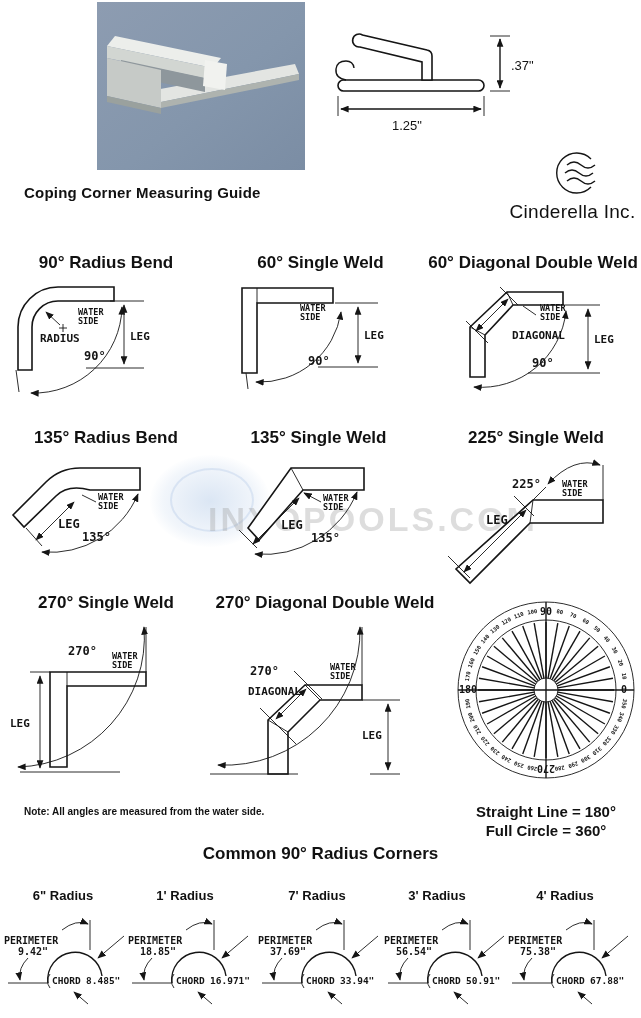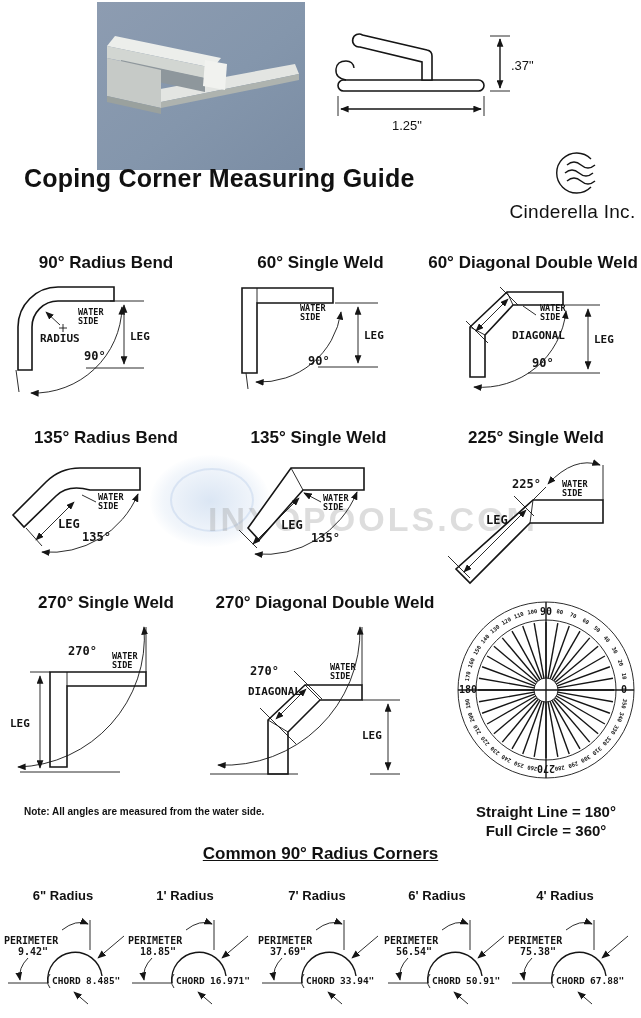--- a/index.html
+++ b/index.html
@@ -2,26 +2,26 @@
 <html><head>
 <meta charset="utf-8">
 <style>
   html,body{margin:0;padding:0;background:#e8e8e8;}
   .page{position:relative;width:641px;height:1018px;background:#ffffff;
         font-family:"Liberation Sans",sans-serif;color:#111;overflow:hidden;margin:0 auto;}
   .abs{position:absolute;}
   
   .photo{left:97px;top:2px;width:208px;height:168px;background:linear-gradient(140deg,#8d9cb1 0%,#8496ac 55%,#7b8da4 100%);}
   
-  .title{left:24px;top:164px;font-size:25px;font-weight:bold;letter-spacing:.2px;}
+  .title{left:24px;top:184px;font-size:15px;font-weight:bold;letter-spacing:.2px;}
   .brand{left:505px;top:150px;width:135px;text-align:center;}
   .brand .bname{font-size:19px;margin-top:1px;letter-spacing:.3px;}
   .dg h3{margin:0 0 2px 0;font-size:17px;font-weight:bold;text-align:center;white-space:nowrap;}
   .note{left:24px;top:806px;font-size:10px;font-weight:bold;}
-  .section-title{left:0;top:844px;width:641px;text-align:center;font-size:17px;font-weight:bold;text-decoration:underline;}
+  .section-title{left:0;top:844px;width:641px;text-align:center;font-size:17px;font-weight:bold;}
   .pcap{left:448px;top:802px;width:196px;text-align:center;font-size:15px;font-weight:bold;line-height:19px;}
   .rc-h{font-size:13px;font-weight:bold;text-align:center;white-space:nowrap;}
   
   .ln{stroke:#151515;stroke-width:1.4;fill:none;}
   .thin{stroke-width:0.9;}
   .shape{stroke:#151515;stroke-width:1.6;fill:#ffffff;}
   text.cad{font-family:"DejaVu Sans Mono",monospace;font-weight:bold;fill:#141414;}
   .t85{font-size:8.5px;}
   .t95{font-size:9.5px;}
   .t10{font-size:10px;}
@@ -308,21 +308,21 @@
     <div>Straight Line = 180°</div>
     <div>Full Circle = 360°</div>
   </div>
 
   <div class="abs note">Note:  All angles are measured from the water side.</div>
   <div class="abs section-title">Common 90° Radius Corners</div>
 
   <div class="abs rc-h" style="left:8px;top:888px;width:110px">6" Radius</div>
   <div class="abs rc-h" style="left:130px;top:888px;width:110px">1' Radius</div>
   <div class="abs rc-h" style="left:262px;top:888px;width:110px">7' Radius</div>
-  <div class="abs rc-h" style="left:382px;top:888px;width:110px">6' Radius</div>
+  <div class="abs rc-h" style="left:382px;top:888px;width:110px">3' Radius</div>
   <div class="abs rc-h" style="left:505px;top:888px;width:120px">4' Radius</div>
 
   <svg class="abs" style="left:2px;top:906px" width="128" height="112" viewBox="0 0 128 112">
     <text x="2" y="38" class="cad t10">PERIMETER</text>
     <text x="16" y="49" class="cad t10">9.42"</text>
     <path class="ln thin" d="M88,14 V44"></path>
     <path d="M60,24 Q74,13 86,18" class="ln thin" marker-end="url(#ah)"></path>
     <path d="M26,52 Q16,62 18,74" class="ln thin" marker-end="url(#ah)"></path>
     <path d="M46,77 A24,24 0 1 1 100,70" class="ln"></path>
     <path class="ln thin" d="M6,77 H46"></path>

